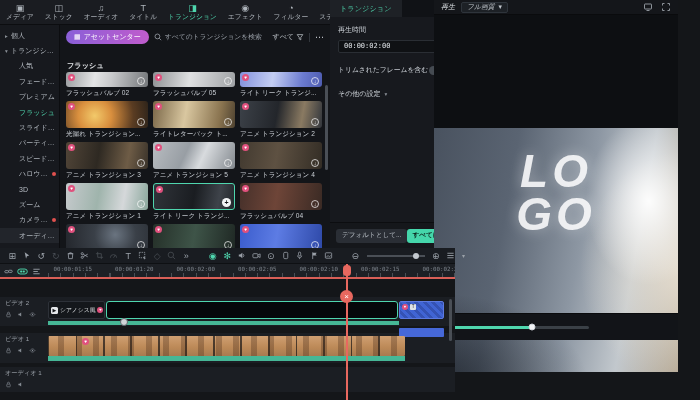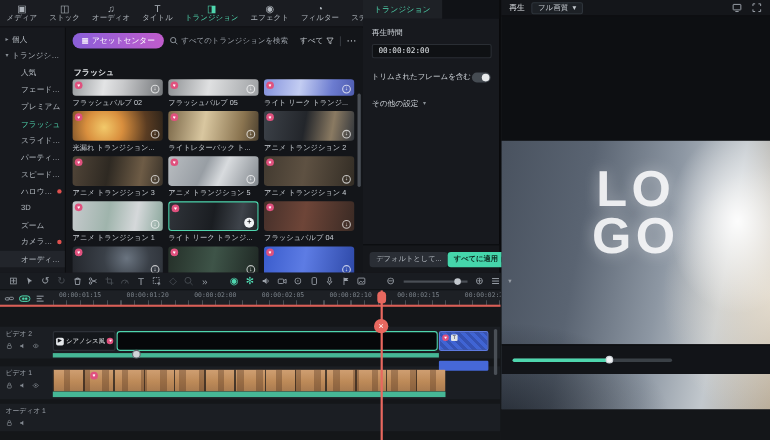--- a/index.html
+++ b/index.html
@@ -68,21 +68,21 @@
   .other-row{margin-top:14px;display:flex;align-items:center;gap:4px;font-size:7px;color:#cfd4da;cursor:pointer;}
   .chev-sm{font-size:5.5px;color:#8a9097;}
   .props-footer{position:absolute;bottom:0;left:0;width:100%;height:26px;border-top:1px solid #0c0d10;
                 display:flex;align-items:center;justify-content:space-between;padding:0 6px;background:#15171b;}
   .default-btn{border:none;background:#2a2e35;color:#b7bdc4;font-size:6.6px;height:14px;padding:0 6px;border-radius:3px;cursor:pointer;font-family:inherit;white-space:nowrap;}
   .apply-btn{border:none;background:#45d6ab;color:#0e2b22;font-size:6.6px;height:14px;padding:0 5px;border-radius:3px;cursor:pointer;
              display:flex;align-items:center;gap:3px;font-family:inherit;white-space:nowrap;font-weight:bold;}
   .apply-ic{width:6px;height:6px;border:1px solid #0e2b22;border-radius:1px;}
 
   
-  .preview{position:absolute;left:456px;top:0;width:244px;height:340px;background:#0d0f12;}
+  .preview{position:absolute;left:434px;top:0;width:244px;height:340px;background:#0d0f12;font-style:italic;}
   .preview-header{height:15px;background:#14161a;display:flex;align-items:center;padding:0 7px;gap:6px;border-bottom:1px solid #0a0b0d;}
   .play-label{font-size:7px;color:#dfe3e7;}
   .quality{display:flex;align-items:center;gap:4px;background:#1d2126;border:1px solid #2e343b;border-radius:2px;height:11px;padding:0 5px;
            font-size:6.8px;color:#c3c8ce;cursor:pointer;}
   .ph-right{margin-left:auto;display:flex;gap:8px;align-items:center;}
   .video{position:absolute;left:0;top:128px;width:244px;height:244px;overflow:hidden;
      background:
        radial-gradient(90px 120px at 88% 30%, rgba(255,255,255,.95), rgba(255,255,255,0) 70%),
        radial-gradient(150px 170px at 103% 58%, rgba(238,230,216,.85), rgba(238,230,216,0) 70%),
        radial-gradient(220px 130px at 0% 105%, rgba(8,12,18,.6), rgba(8,12,18,0) 70%),

